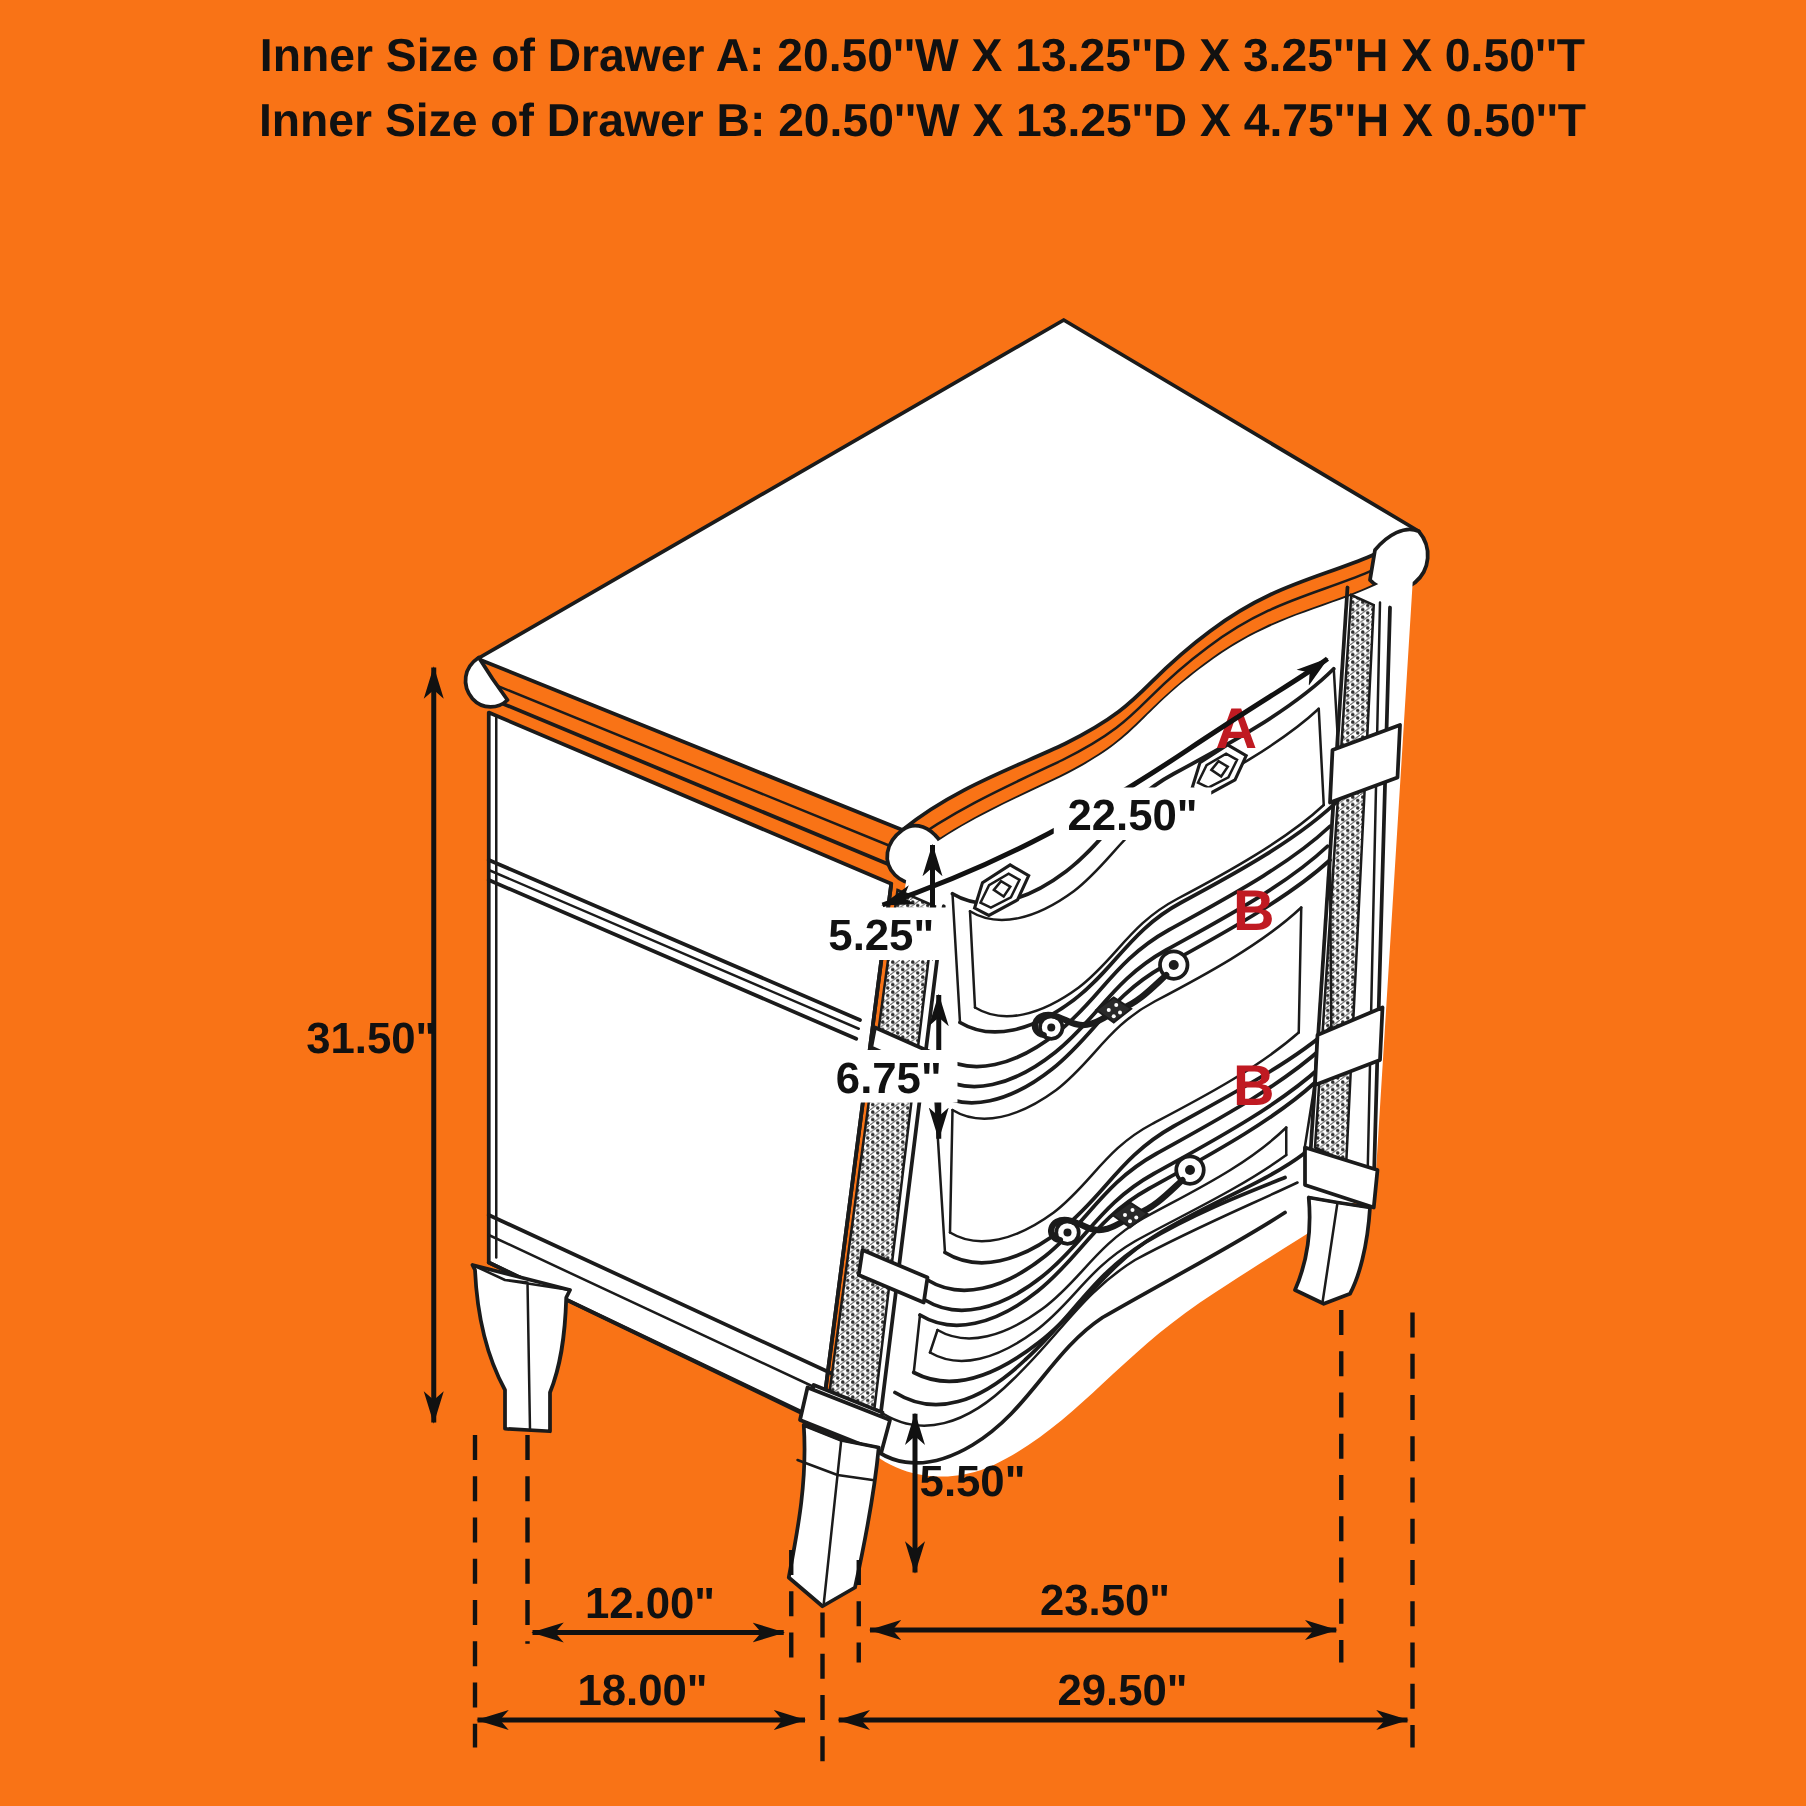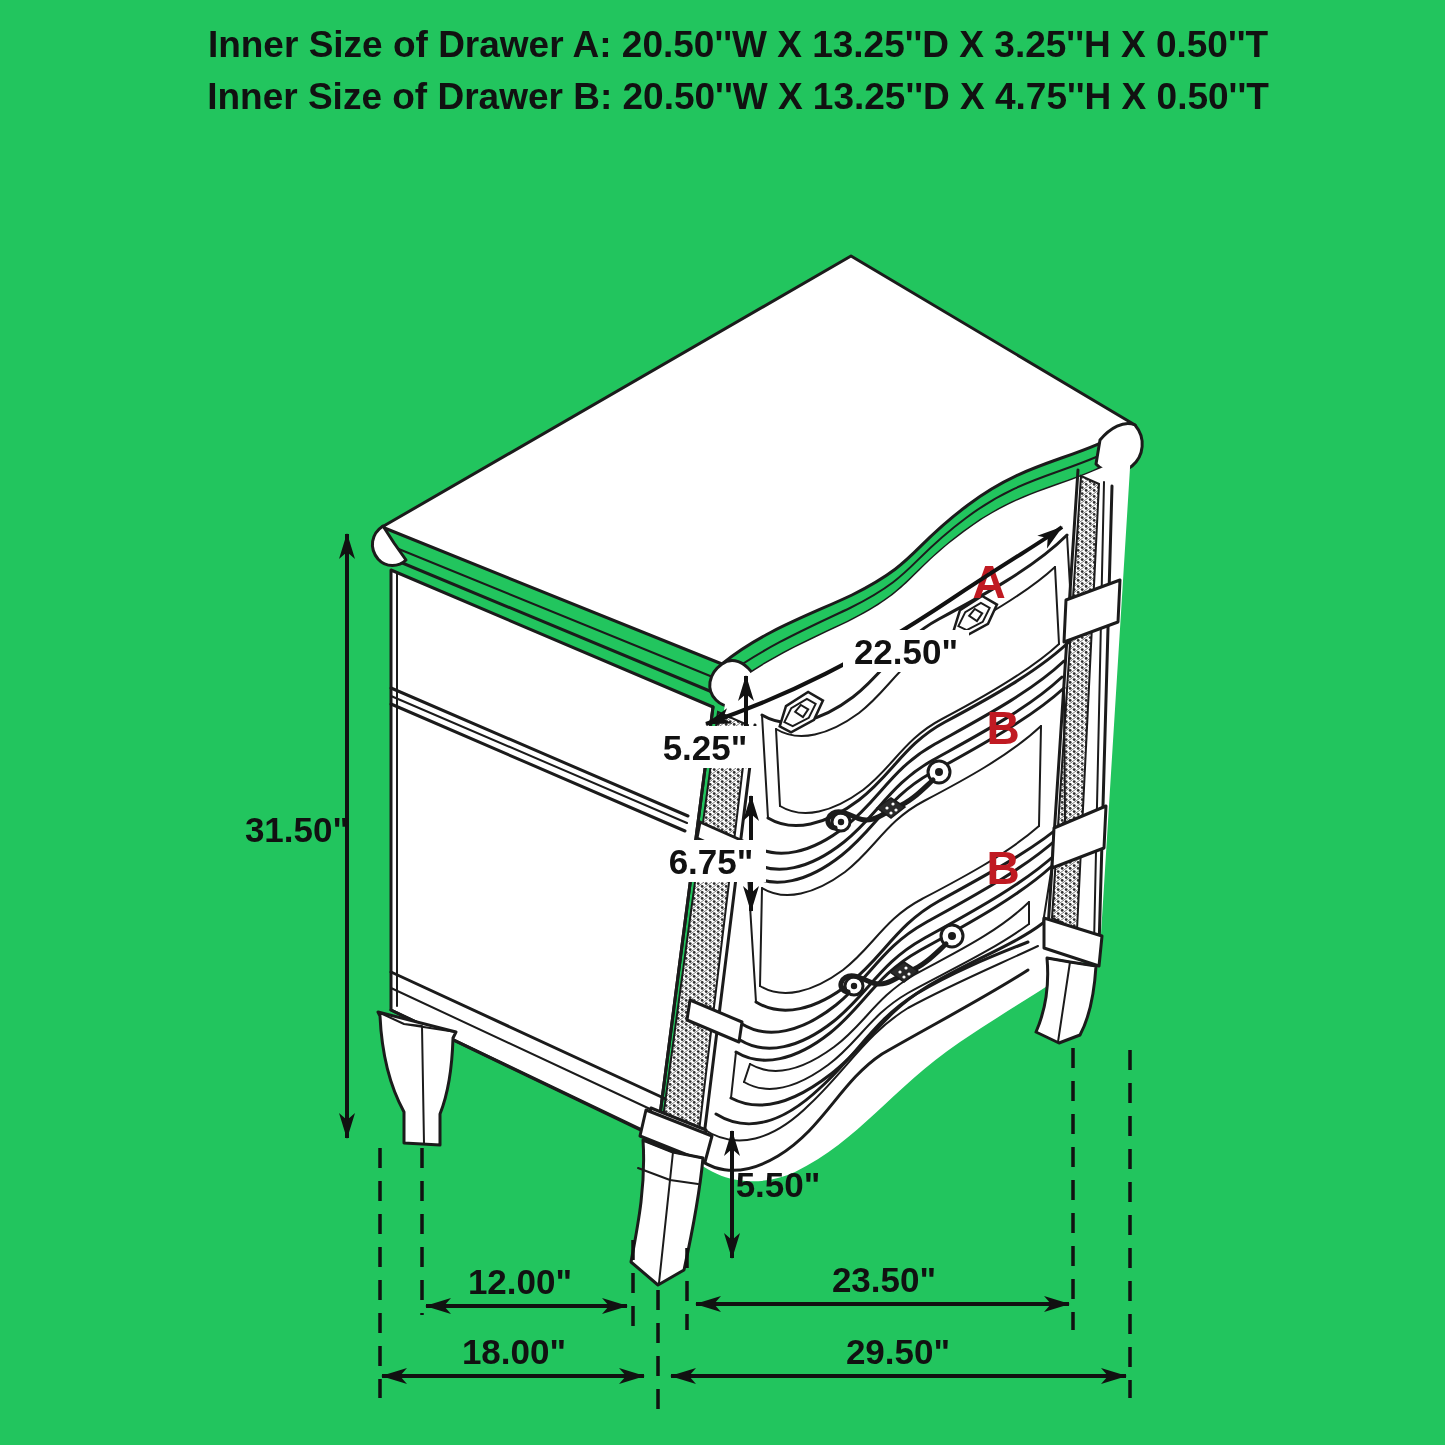--- a/index.html
+++ b/index.html
@@ -1,17 +1,17 @@
 <!DOCTYPE html>
 <html><head>
 <meta charset="utf-8">
 <style>
   html,body{margin:0;padding:0;background:#ffffff;}
   body{width:1445px;height:1445px;font-family:"Liberation Sans",sans-serif;}
-  #stage{position:relative;width:1445px;height:1445px;background:#22c55e;overflow:hidden;}
+  #stage{position:relative;width:1445px;height:1445px;background:#f97316;overflow:hidden;}
   svg{display:block;}
   text{font-family:"Liberation Sans","DejaVu Sans",sans-serif;}
   .hdr{font-size:37px;font-weight:bold;fill:#111;}
   .dim{font-size:35px;font-weight:bold;fill:#111;}
   .redlbl{font-size:46px;font-weight:bold;fill:#c01a22;}
   .ln{stroke:#1b1b1b;fill:none;stroke-width:3;stroke-linecap:round;stroke-linejoin:round;}
   .ln2{stroke:#1b1b1b;fill:none;stroke-width:2;stroke-linecap:round;stroke-linejoin:round;}
   .wfill{stroke:#1b1b1b;fill:#ffffff;stroke-width:3;stroke-linejoin:round;}
   .dimln{stroke:#111;fill:none;stroke-width:4;}
   .dash{stroke:#111;fill:none;stroke-width:3.5;stroke-dasharray:20 13;}

